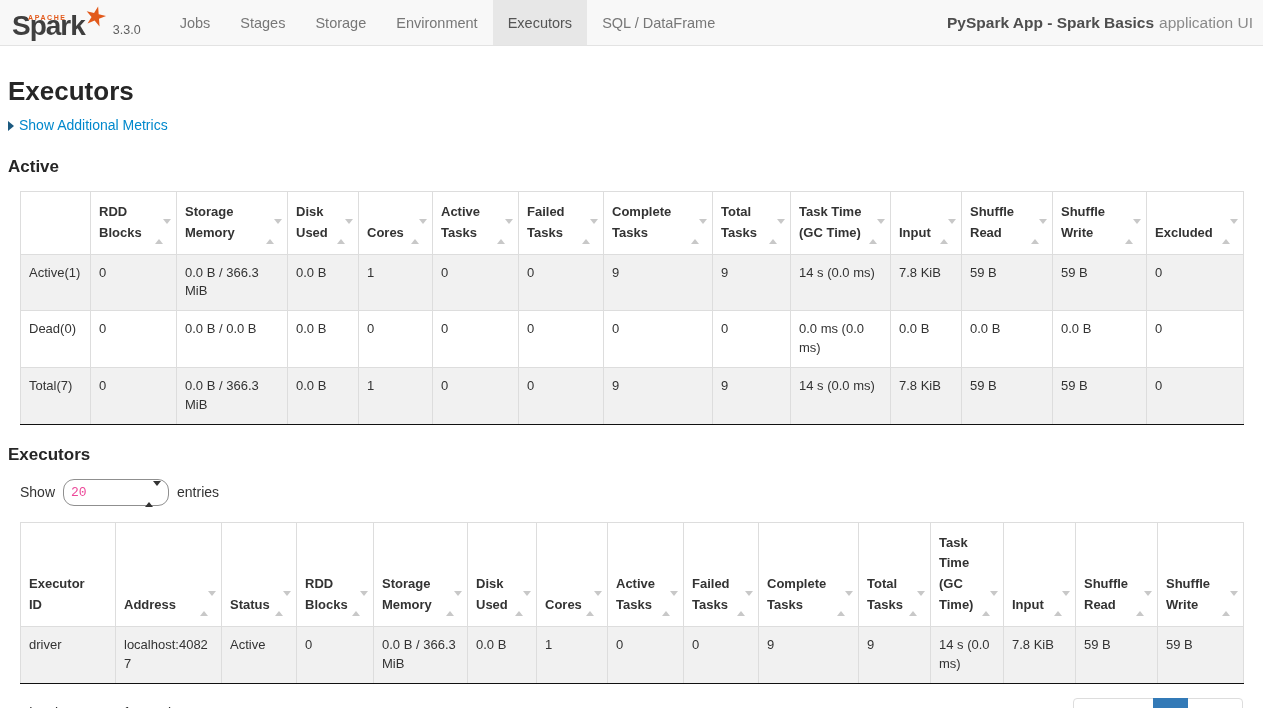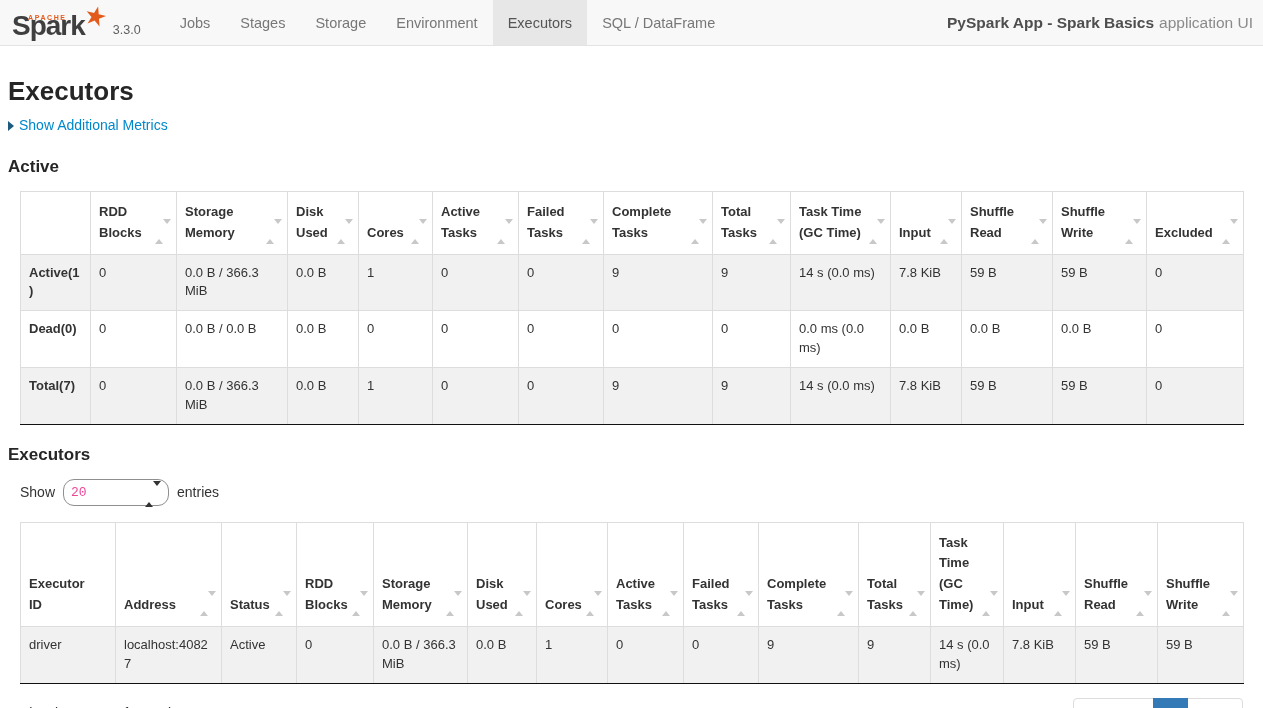--- a/index.html
+++ b/index.html
@@ -63,21 +63,21 @@
   table.spark th, table.spark td { border:1px solid #ddd; }
   table.spark thead th {
     background:#fff; font-weight:bold; color:#333; text-align:left;
     vertical-align:bottom; padding:10px 18px 10px 8px;
     position:relative; line-height:1.6; cursor:pointer; word-wrap:break-word;
   }
   table.spark tbody td, table.spark tbody th {
     padding:9px 8px; vertical-align:top; text-align:left; line-height:1.45;
     word-wrap:break-word;
   }
-  table.spark tbody th { font-weight:bold;margin-top:29px; }
+  table.spark tbody th { font-weight:normal;margin-top:29px; }
   table.spark tbody td { font-weight:normal; }
   table.spark tbody tr:nth-child(odd) { background:#f1f1f1; }
   table.spark tbody tr:last-child td,
   table.spark tbody tr:last-child th { border-bottom:1px solid #111; }
 
   .sort-icon { position:absolute; right:5px; bottom:11px; }
   .sort-icon .tri-up {
     width:0; height:0; margin:0 auto 2px;
     border-left:4px solid transparent; border-right:4px solid transparent;
     border-bottom:5px solid #c8c8c8;

